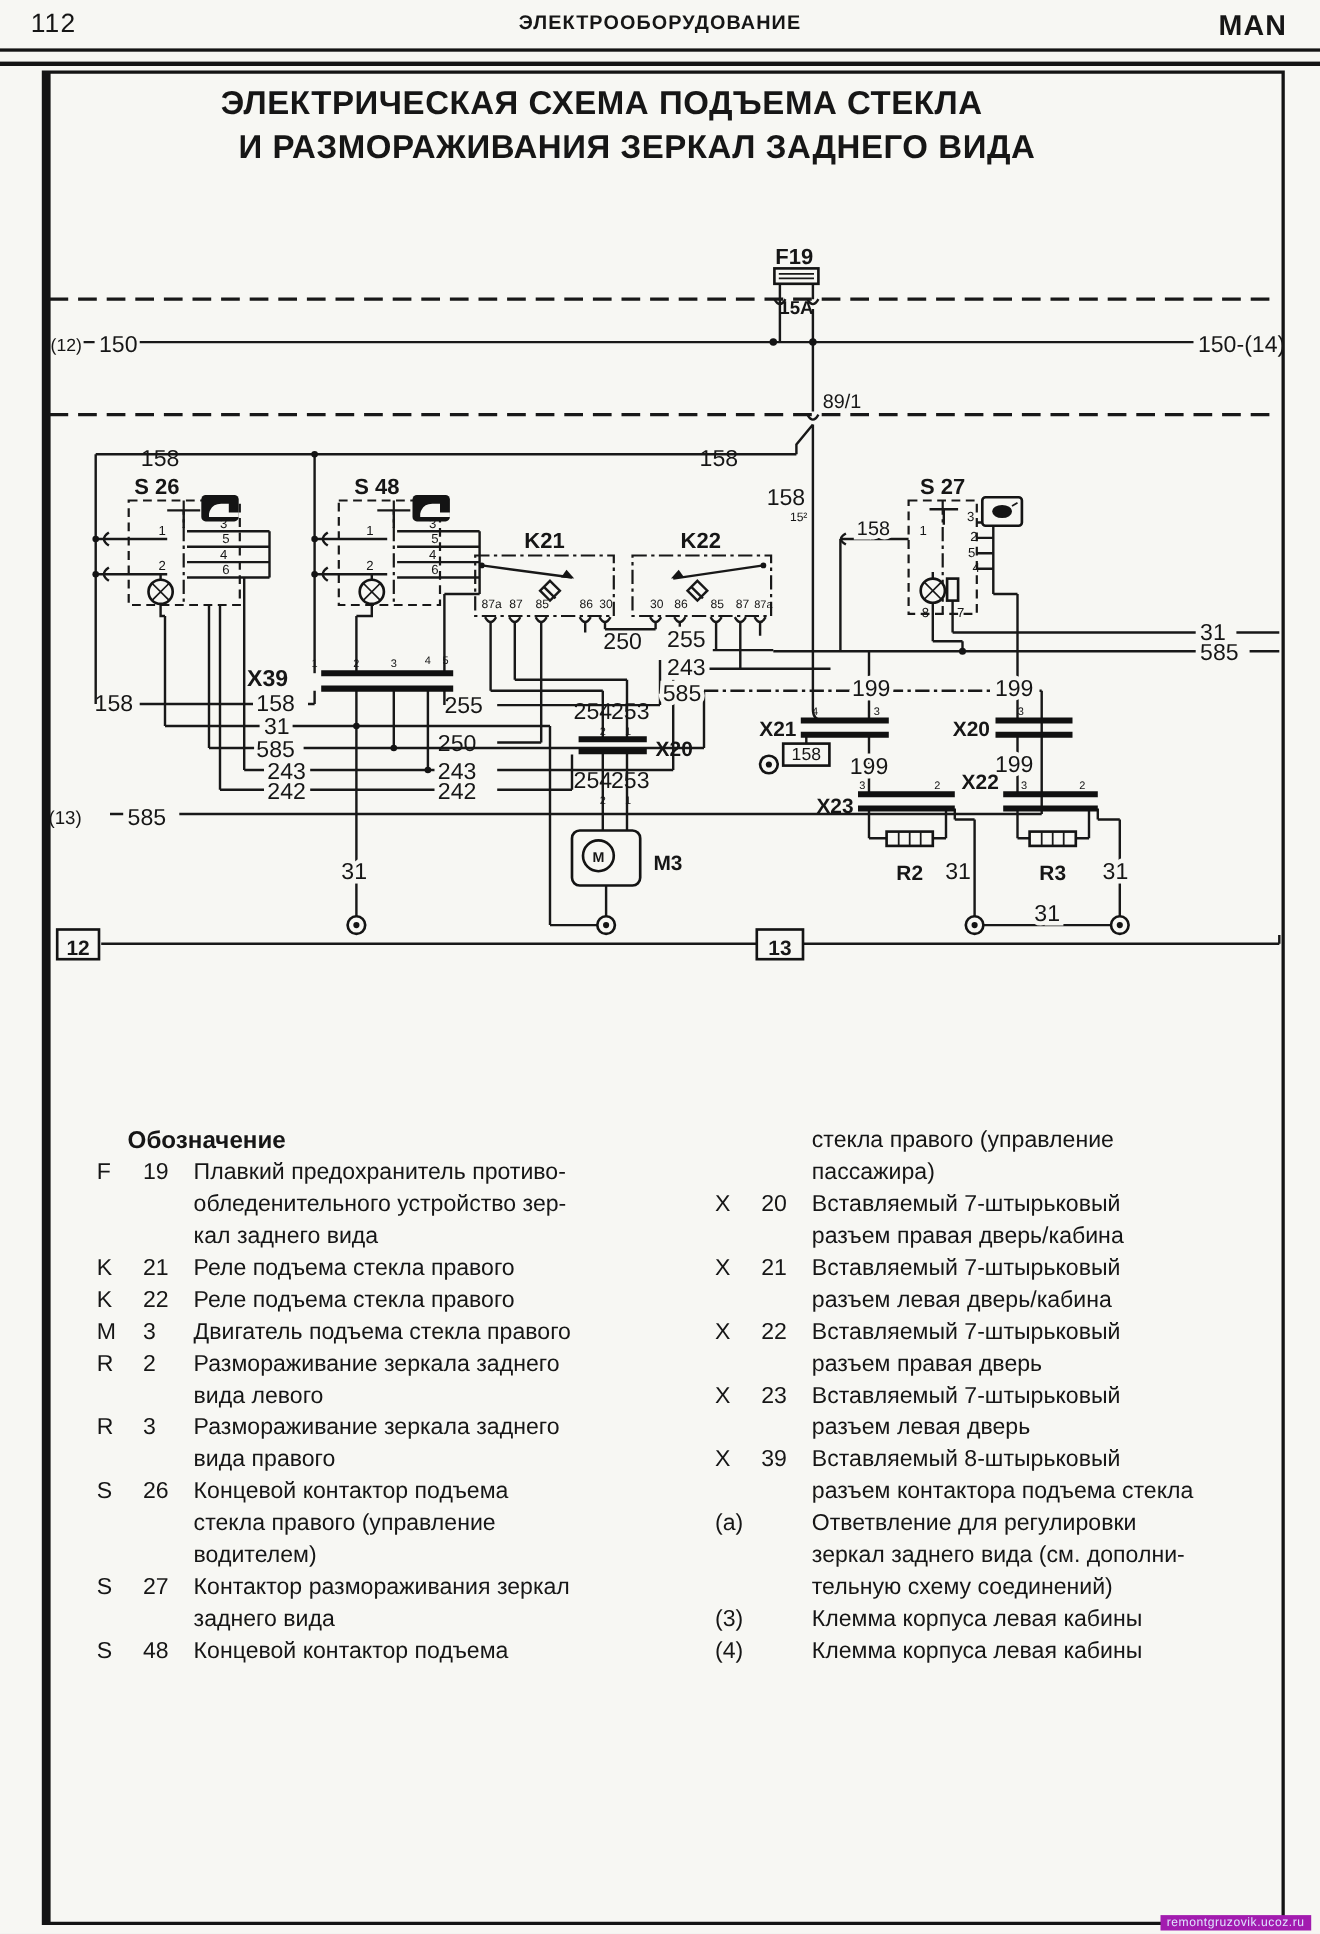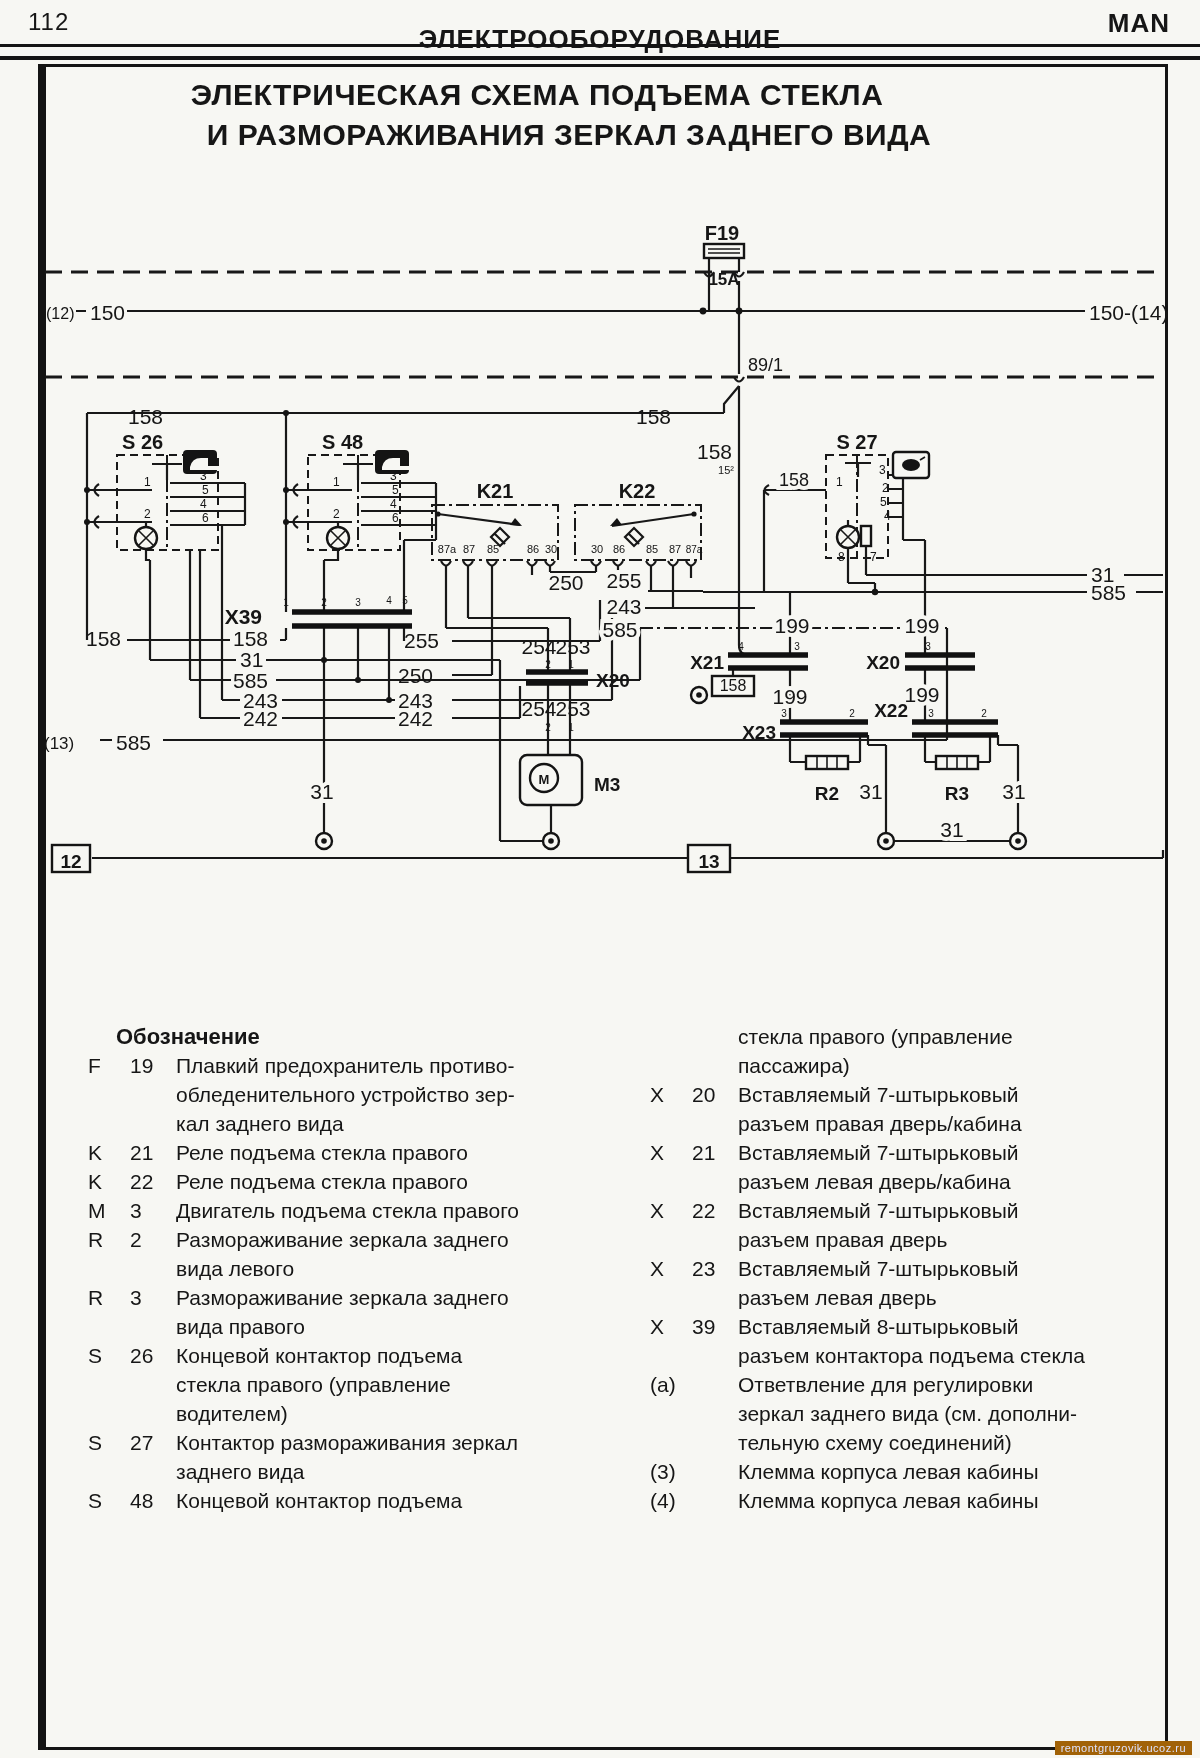--- a/index.html
+++ b/index.html
@@ -1,24 +1,24 @@
 <!DOCTYPE html>
 <html><head>
 <meta charset="utf-8">
 <style>
   html,body{margin:0;padding:0;}
   body{background:#e8e8e5;font-family:"Liberation Sans",sans-serif;}
   .page{position:relative;width:1200px;height:1758px;background:#f7f7f3;color:#161616;overflow:hidden;margin:0 auto;}
   .hdr-num{position:absolute;left:28px;top:8px;font-size:24px;letter-spacing:1px;}
-  .hdr-title{position:absolute;left:0;top:24px;width:100%;text-align:center;font-size:26px;font-weight:bold;letter-spacing:1px;}
+  .hdr-title{position:absolute;left:0;top:10px;width:100%;text-align:center;font-size:18px;font-weight:bold;letter-spacing:1px;}
   .hdr-brand{position:absolute;right:30px;top:8px;font-size:26px;font-weight:bold;letter-spacing:1px;}
   .rule1{position:absolute;left:0;top:44px;width:1200px;height:3px;background:#141414;}
   .rule2{position:absolute;left:0;top:56px;width:1200px;height:4px;background:#141414;}
   .frame{position:absolute;left:38px;top:64px;width:1119px;height:1680px;border:3px solid #141414;border-left-width:8px;background:transparent;}
-  .dtitle{position:absolute;left:28px;width:1018px;text-align:center;font-weight:bold;font-size:30px;letter-spacing:.5px;}
+  .dtitle{position:absolute;left:38px;width:1018px;text-align:center;font-weight:bold;font-size:30px;letter-spacing:.5px;}
   .dt1{top:78px;} .dt2{top:118px;padding-left:32px;}
   svg.schem{position:absolute;left:0;top:0;width:1200px;height:900px;}
   svg.schem text{fill:#161616;font-family:"Liberation Sans",sans-serif;}
   svg.schem .wb{paint-order:stroke;stroke:#f7f7f3;stroke-width:8px;}
   .w{stroke:#181818;stroke-width:2.2;fill:none;}
   .thin{stroke:#181818;stroke-width:1.6;fill:none;}
   .bars{stroke:#111;stroke-width:5.5;fill:none;}
   .bdash{stroke:#181818;stroke-width:3;fill:none;stroke-dasharray:17 9;}
   .cdash{stroke:#181818;stroke-width:2;fill:none;stroke-dasharray:8 5;}
   .cdd{stroke:#181818;stroke-width:2;fill:none;stroke-dasharray:13 4 3 4;}
@@ -26,21 +26,21 @@
   .comp{stroke:#141414;stroke-width:2.4;fill:#f7f7f3;}
   .solid{fill:#141414;stroke:none;}
   .legend{position:absolute;font-size:21px;line-height:29px;}
   .leg-left{left:88px;top:1022px;width:560px;}
   .leg-right{left:650px;top:1022px;width:510px;}
   .leg-head{font-weight:bold;margin-left:28px;font-size:22px;}
   .le{display:flex;}
   .lk{width:42px;flex:none;}
   .ln{width:46px;flex:none;}
   .lt{flex:1;}
-  .watermark{position:absolute;right:8px;bottom:3px;background:#a16207;color:#dfe4ff;font-size:11px;padding:1px 6px;letter-spacing:.5px;}
+  .watermark{position:absolute;right:8px;bottom:3px;background:#a21caf;color:#dfe4ff;font-size:11px;padding:1px 6px;letter-spacing:.5px;}
 </style>
 </head>
 <body>
 
 <div class="page">
 
   <div class="hdr-num">112</div>
   <div class="hdr-title">ЭЛЕКТРООБОРУДОВАНИЕ</div>
   <div class="hdr-brand">MAN</div>
   <div class="rule1"></div>

